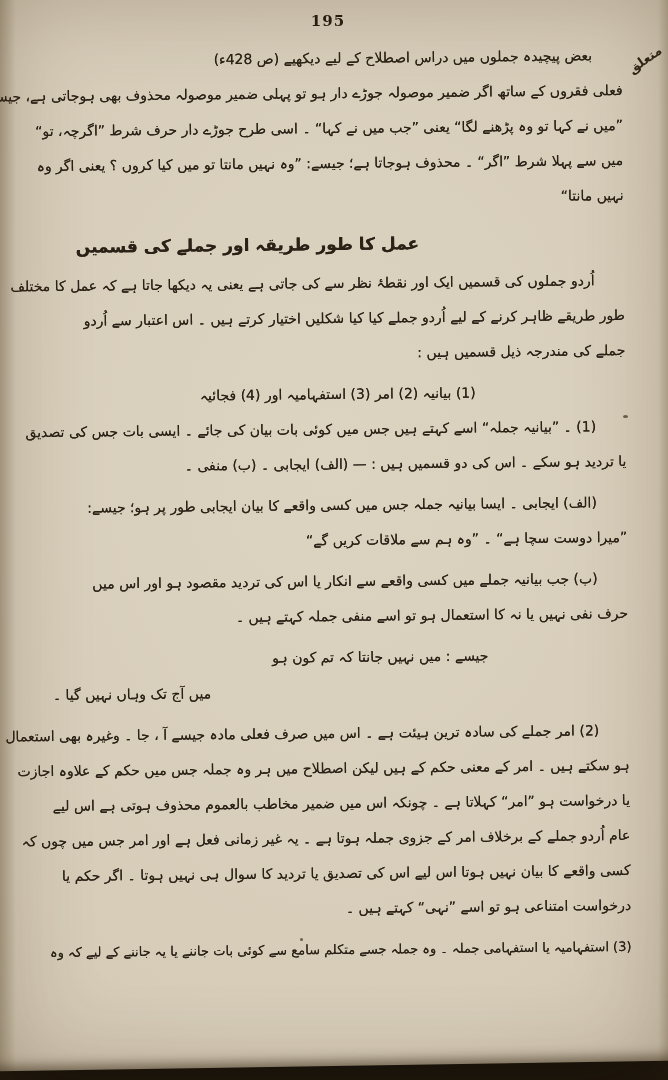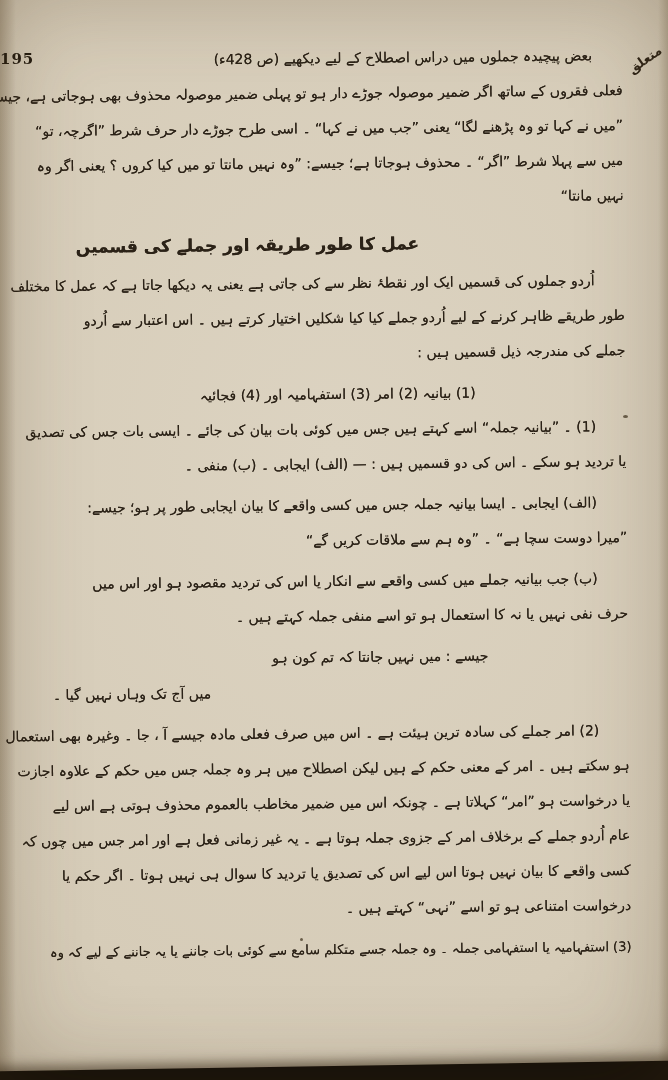--- a/index.html
+++ b/index.html
@@ -39,27 +39,26 @@
     position: absolute;
     left: -10px; right: -10px; bottom: -16px;
     height: 30px;
     background: #140f08;
     transform: rotate(-0.9deg);
     box-shadow: 0 -5px 12px rgba(48,34,16,0.55);
   }
   .page-number {
     position: absolute;
     top: 12px; left: 0; right: 12px;
-    text-align: left;
+    text-align: center;
     font-family: "DejaVu Serif", serif;
     font-weight: bold;
     font-size: 15px;
     letter-spacing: 1px;
     color: #241c10;
-    margin-top: 38px;
   }
   .margin-note {
     position: absolute;
     top: 52px; right: 4px;
     transform: rotate(-35deg);
     font-size: 13px;
     font-weight: bold;
     color: #2e2416;
   }
   .content {

